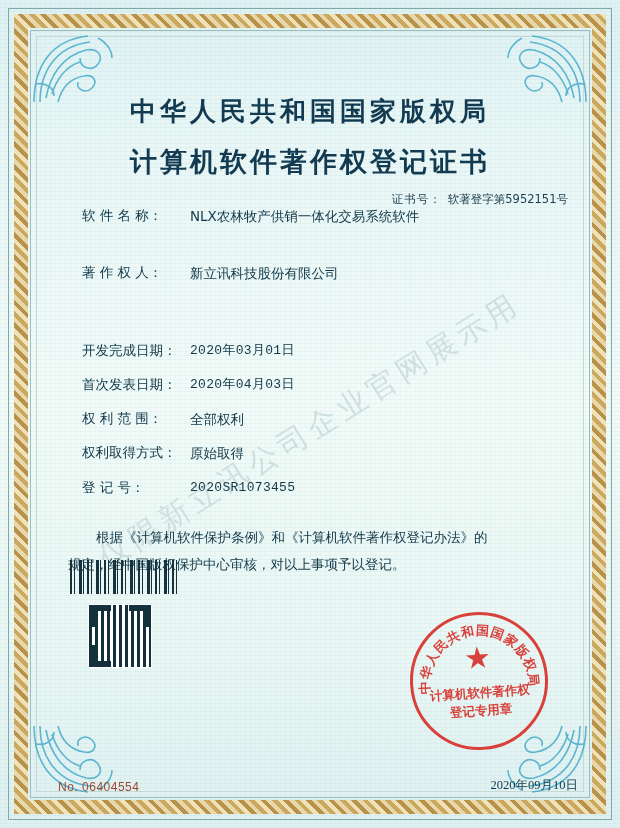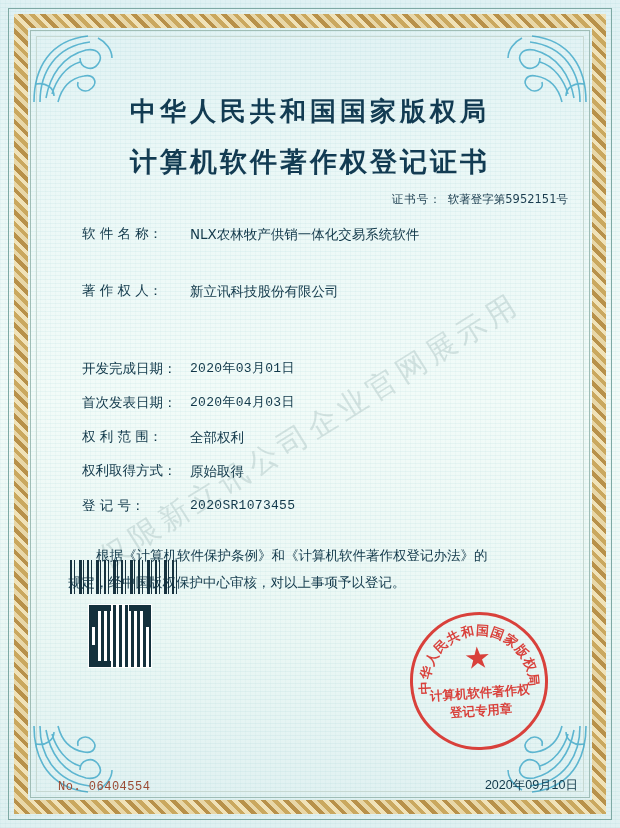--- a/index.html
+++ b/index.html
@@ -130,21 +130,20 @@
     margin-top: 12px;
     text-align: right;
     font-size: 11.5px;
     color: #1b3d4f;
     padding-right: 4px;
   }
   .cert-number .label { letter-spacing: 1px; }
   .cert-number .value { margin-left: 6px; }
 
   .fields {
-    margin-top: 18px;
     padding-left: 34px;
     padding-right: 10px;
   }
   .field-row {
     display: flex;
     align-items: flex-start;
     margin-bottom: 15px;
     font-size: 13.5px;
     color: #11384a;
   }
@@ -274,26 +273,26 @@
     right: 42px;
     bottom: 34px;
     display: flex;
     justify-content: space-between;
     align-items: flex-end;
     font-size: 12.5px;
     color: #11384a;
   }
   .footer .serial {
     color: #9a4a33;
-    font-family: Liberation Mono, monospace;
+    font-family: Liberation Sans, sans-serif;
     letter-spacing: 0.5px;
     font-size: 12px;
   }
   .footer .issue-date {
-    font-family: Liberation Sans, sans-serif;
+    font-family: Liberation Serif, serif;
     font-size: 12.5px;
     color: #11384a;
   }
 </style>
 </head>
 <body>
 
 <div class="certificate">
 
   <div class="paper-tint"></div>

